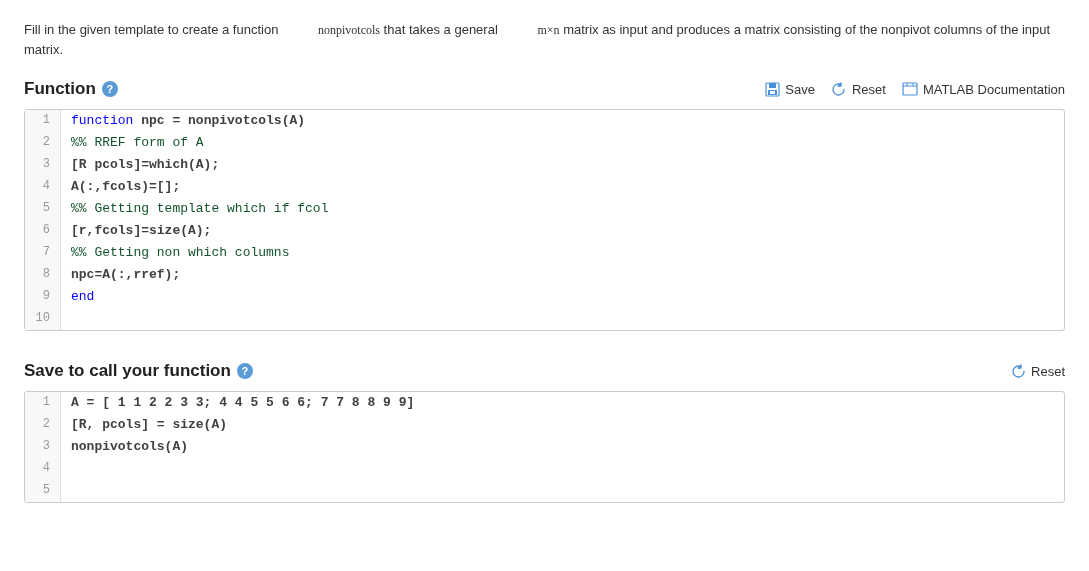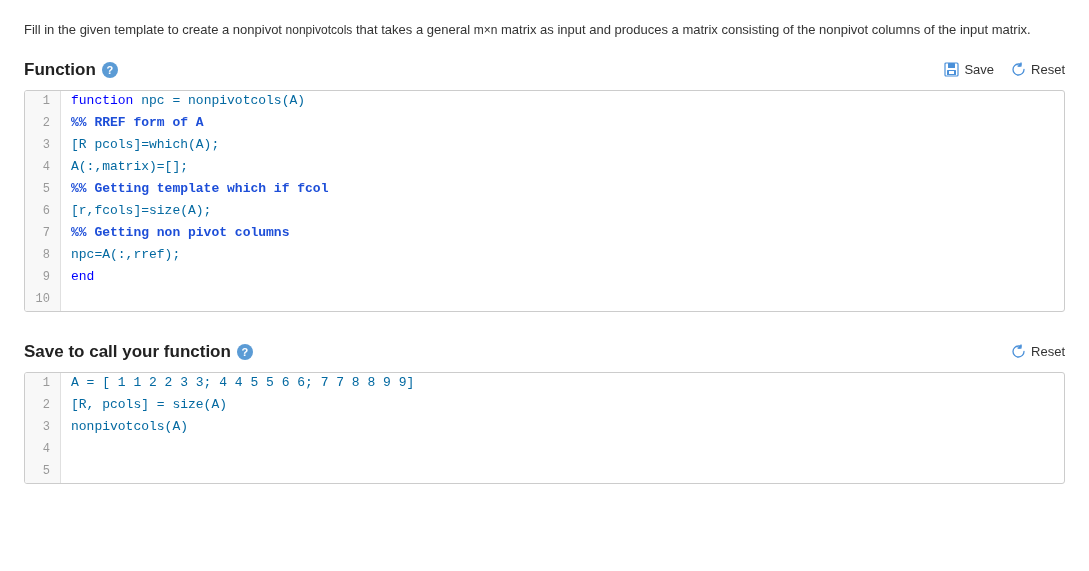--- a/index.html
+++ b/index.html
@@ -11,23 +11,24 @@
       padding: 20px 24px;
       width: 1089px;
     }
     .description {
       font-size: 13px;
       line-height: 1.5;
       margin-bottom: 20px;
       color: #333;
     }
     .description code {
-      font-family: Liberation Sans, sans-serif;
+      font-family: Liberation Serif, serif;
       font-size: 12px;
       background: none;
+      margin-left: 36px;
     }
     .section-header {
       display: flex;
       align-items: center;
       justify-content: space-between;
       margin-bottom: 10px;
     }
     .section-title {
       font-size: 17px;
       font-weight: bold;
@@ -111,34 +112,34 @@
       padding-bottom: 1px;
     }
     .line-content {
       padding-left: 10px;
       white-space: pre;
       display: flex;
       align-items: center;
       flex: 1;
     }
     .kw-blue { color: #0000ff; }
-    .kw-green { color: #1d4ed8; font-weight: bold; }
-    .kw-black { color: #0369a1; }
+    .kw-green { color: #14532d; }
+    .kw-black { color: #404040; font-weight: bold; }
 
     .reset-only {
       display: flex;
       align-items: center;
       gap: 5px;
     }
   </style>
 </head>
 <body>
 
 <p class="description">
-  <span>Fill in the given template to create a nonpivot </span><code>nonpivotcols</code><span> that takes a general </span><code>m×n</code><span> matrix as input and produces a matrix consisting of the nonpivot columns of the input matrix.</span>
+  <span>Fill in the given template to create a function </span><code>nonpivotcols</code><span> that takes a general </span><code>m×n</code><span> matrix as input and produces a matrix consisting of the nonpivot columns of the input matrix.</span>
 </p>
 
 <div class="section-header">
   <div class="section-title">
     <span>Function</span>
     <span class="help-icon">?</span>
   </div>
   <div class="toolbar-buttons">
     <button class="toolbar-btn">
       <span class="btn-icon save-icon-svg">
@@ -153,52 +154,63 @@
     </button>
     <button class="toolbar-btn">
       <span class="btn-icon reset-icon-svg">
         <svg width="15" height="15" viewBox="0 0 15 15" fill="none" xmlns="http://www.w3.org/2000/svg">
           <path d="M13 7.5A5.5 5.5 0 1 1 7.5 2H10l-2 2" stroke="#4a90d9" stroke-width="1.3" fill="none" stroke-linecap="round" stroke-linejoin="round"></path>
           <polyline points="10,1 10,4 7,4" stroke="#4a90d9" stroke-width="1.3" fill="none" stroke-linecap="round" stroke-linejoin="round"></polyline>
         </svg>
       </span>
       <span>Reset</span>
     </button>
+    <button class="toolbar-btn">
+      <span class="btn-icon matlab-icon-svg">
+        <svg width="16" height="14" viewBox="0 0 16 14" fill="none" xmlns="http://www.w3.org/2000/svg">
+          <rect x="1" y="1" width="14" height="12" rx="1" stroke="#4a90d9" stroke-width="1.2" fill="none"></rect>
+          <line x1="1" y1="4" x2="15" y2="4" stroke="#4a90d9" stroke-width="1"></line>
+          <line x1="5" y1="1" x2="5" y2="4" stroke="#4a90d9" stroke-width="1"></line>
+          <line x1="11" y1="1" x2="11" y2="4" stroke="#4a90d9" stroke-width="1"></line>
+        </svg>
+      </span>
+      <span>MATLAB Documentation</span>
+    </button>
   </div>
 </div>
 
 <div class="code-container" id="function-code">
   <div class="code-block">
       <div class="code-line">
         <div class="line-num">1</div>
         <div class="line-content"><span class="kw-blue">function</span><span class="kw-black"> npc = nonpivotcols(A)</span></div>
       </div>
       <div class="code-line">
         <div class="line-num">2</div>
         <div class="line-content"><span class="kw-green">%% RREF form of A</span></div>
       </div>
       <div class="code-line">
         <div class="line-num">3</div>
         <div class="line-content"><span class="kw-black">[R pcols]=which(A);</span></div>
       </div>
       <div class="code-line">
         <div class="line-num">4</div>
-        <div class="line-content"><span class="kw-black">A(:,matrix)=[];</span></div>
+        <div class="line-content"><span class="kw-black">A(:,fcols)=[];</span></div>
       </div>
       <div class="code-line">
         <div class="line-num">5</div>
         <div class="line-content"><span class="kw-green">%% Getting template which if fcol</span></div>
       </div>
       <div class="code-line">
         <div class="line-num">6</div>
         <div class="line-content"><span class="kw-black">[r,fcols]=size(A);</span></div>
       </div>
       <div class="code-line">
         <div class="line-num">7</div>
-        <div class="line-content"><span class="kw-green">%% Getting non pivot columns</span></div>
+        <div class="line-content"><span class="kw-green">%% Getting non which columns</span></div>
       </div>
       <div class="code-line">
         <div class="line-num">8</div>
         <div class="line-content"><span class="kw-black">npc=A(:,rref);</span></div>
       </div>
       <div class="code-line">
         <div class="line-num">9</div>
         <div class="line-content"><span class="kw-blue">end</span></div>
       </div>
       <div class="code-line">

